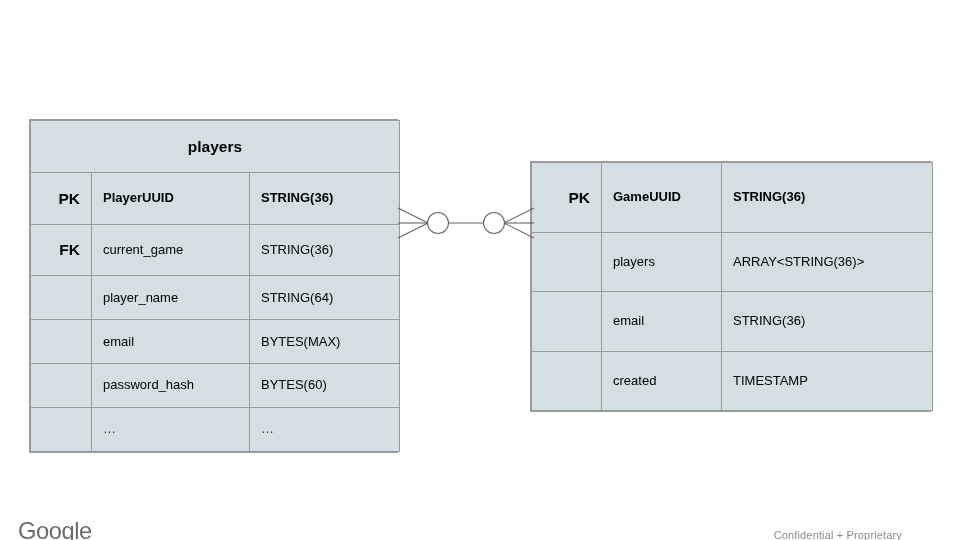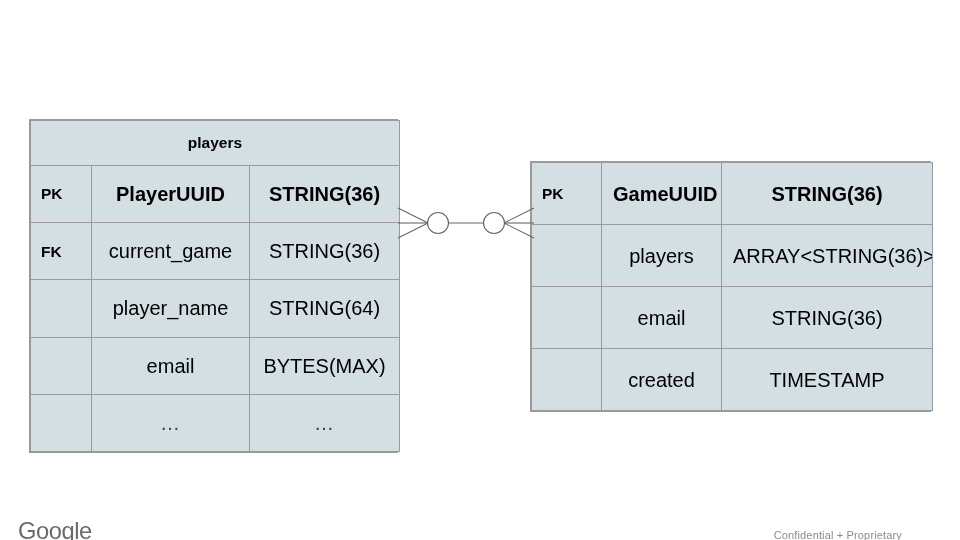--- a/index.html
+++ b/index.html
@@ -36,42 +36,41 @@
     border-collapse: collapse;
     width: 100%;
     height: 100%;
     table-layout: fixed;
   }
 
   .entity td {
     border: 1px solid #9a9a9a;
     background: #d3dfe3;
     color: #000000;
-    font-size: 20px;
+    font-size: 13px;
     line-height: 1.1;
     padding: 0 11px;
     vertical-align: middle;
     white-space: nowrap;
     overflow: hidden;
-    text-align: center;
   }
 
   .entity td.title-cell {
     text-align: center;
     font-weight: bold;
     font-size: 15.5px;
     border-left: 1px solid #9a9a9a;
     border-right: 1px solid #9a9a9a;
     border-top: 1px solid #9a9a9a;
   }
 
   .entity td.key-cell {
     font-weight: bold;
     font-size: 15.5px;
-    text-align: left;
+    text-align: right;
     padding-left: 10px;
   }
 
   .entity td.bold-cell {
     font-weight: bold;
   }
 
   .entity td.ellipsis-cell {
     color: #3c3c3c;
     letter-spacing: 1px;
@@ -157,20 +156,25 @@
           <td>player_name</td>
           <td>STRING(64)</td>
         </tr>
         <tr>
           <td class="key-cell"></td>
           <td>email</td>
           <td>BYTES(MAX)</td>
         </tr>
         <tr>
           <td class="key-cell"></td>
+          <td>password_hash</td>
+          <td>BYTES(60)</td>
+        </tr>
+        <tr>
+          <td class="key-cell"></td>
           <td class="ellipsis-cell">…</td>
           <td class="ellipsis-cell">…</td>
         </tr>
       </tbody>
     </table>
   </div>
 
   <div class="entity" id="entity-games">
     <table>
       <colgroup>

